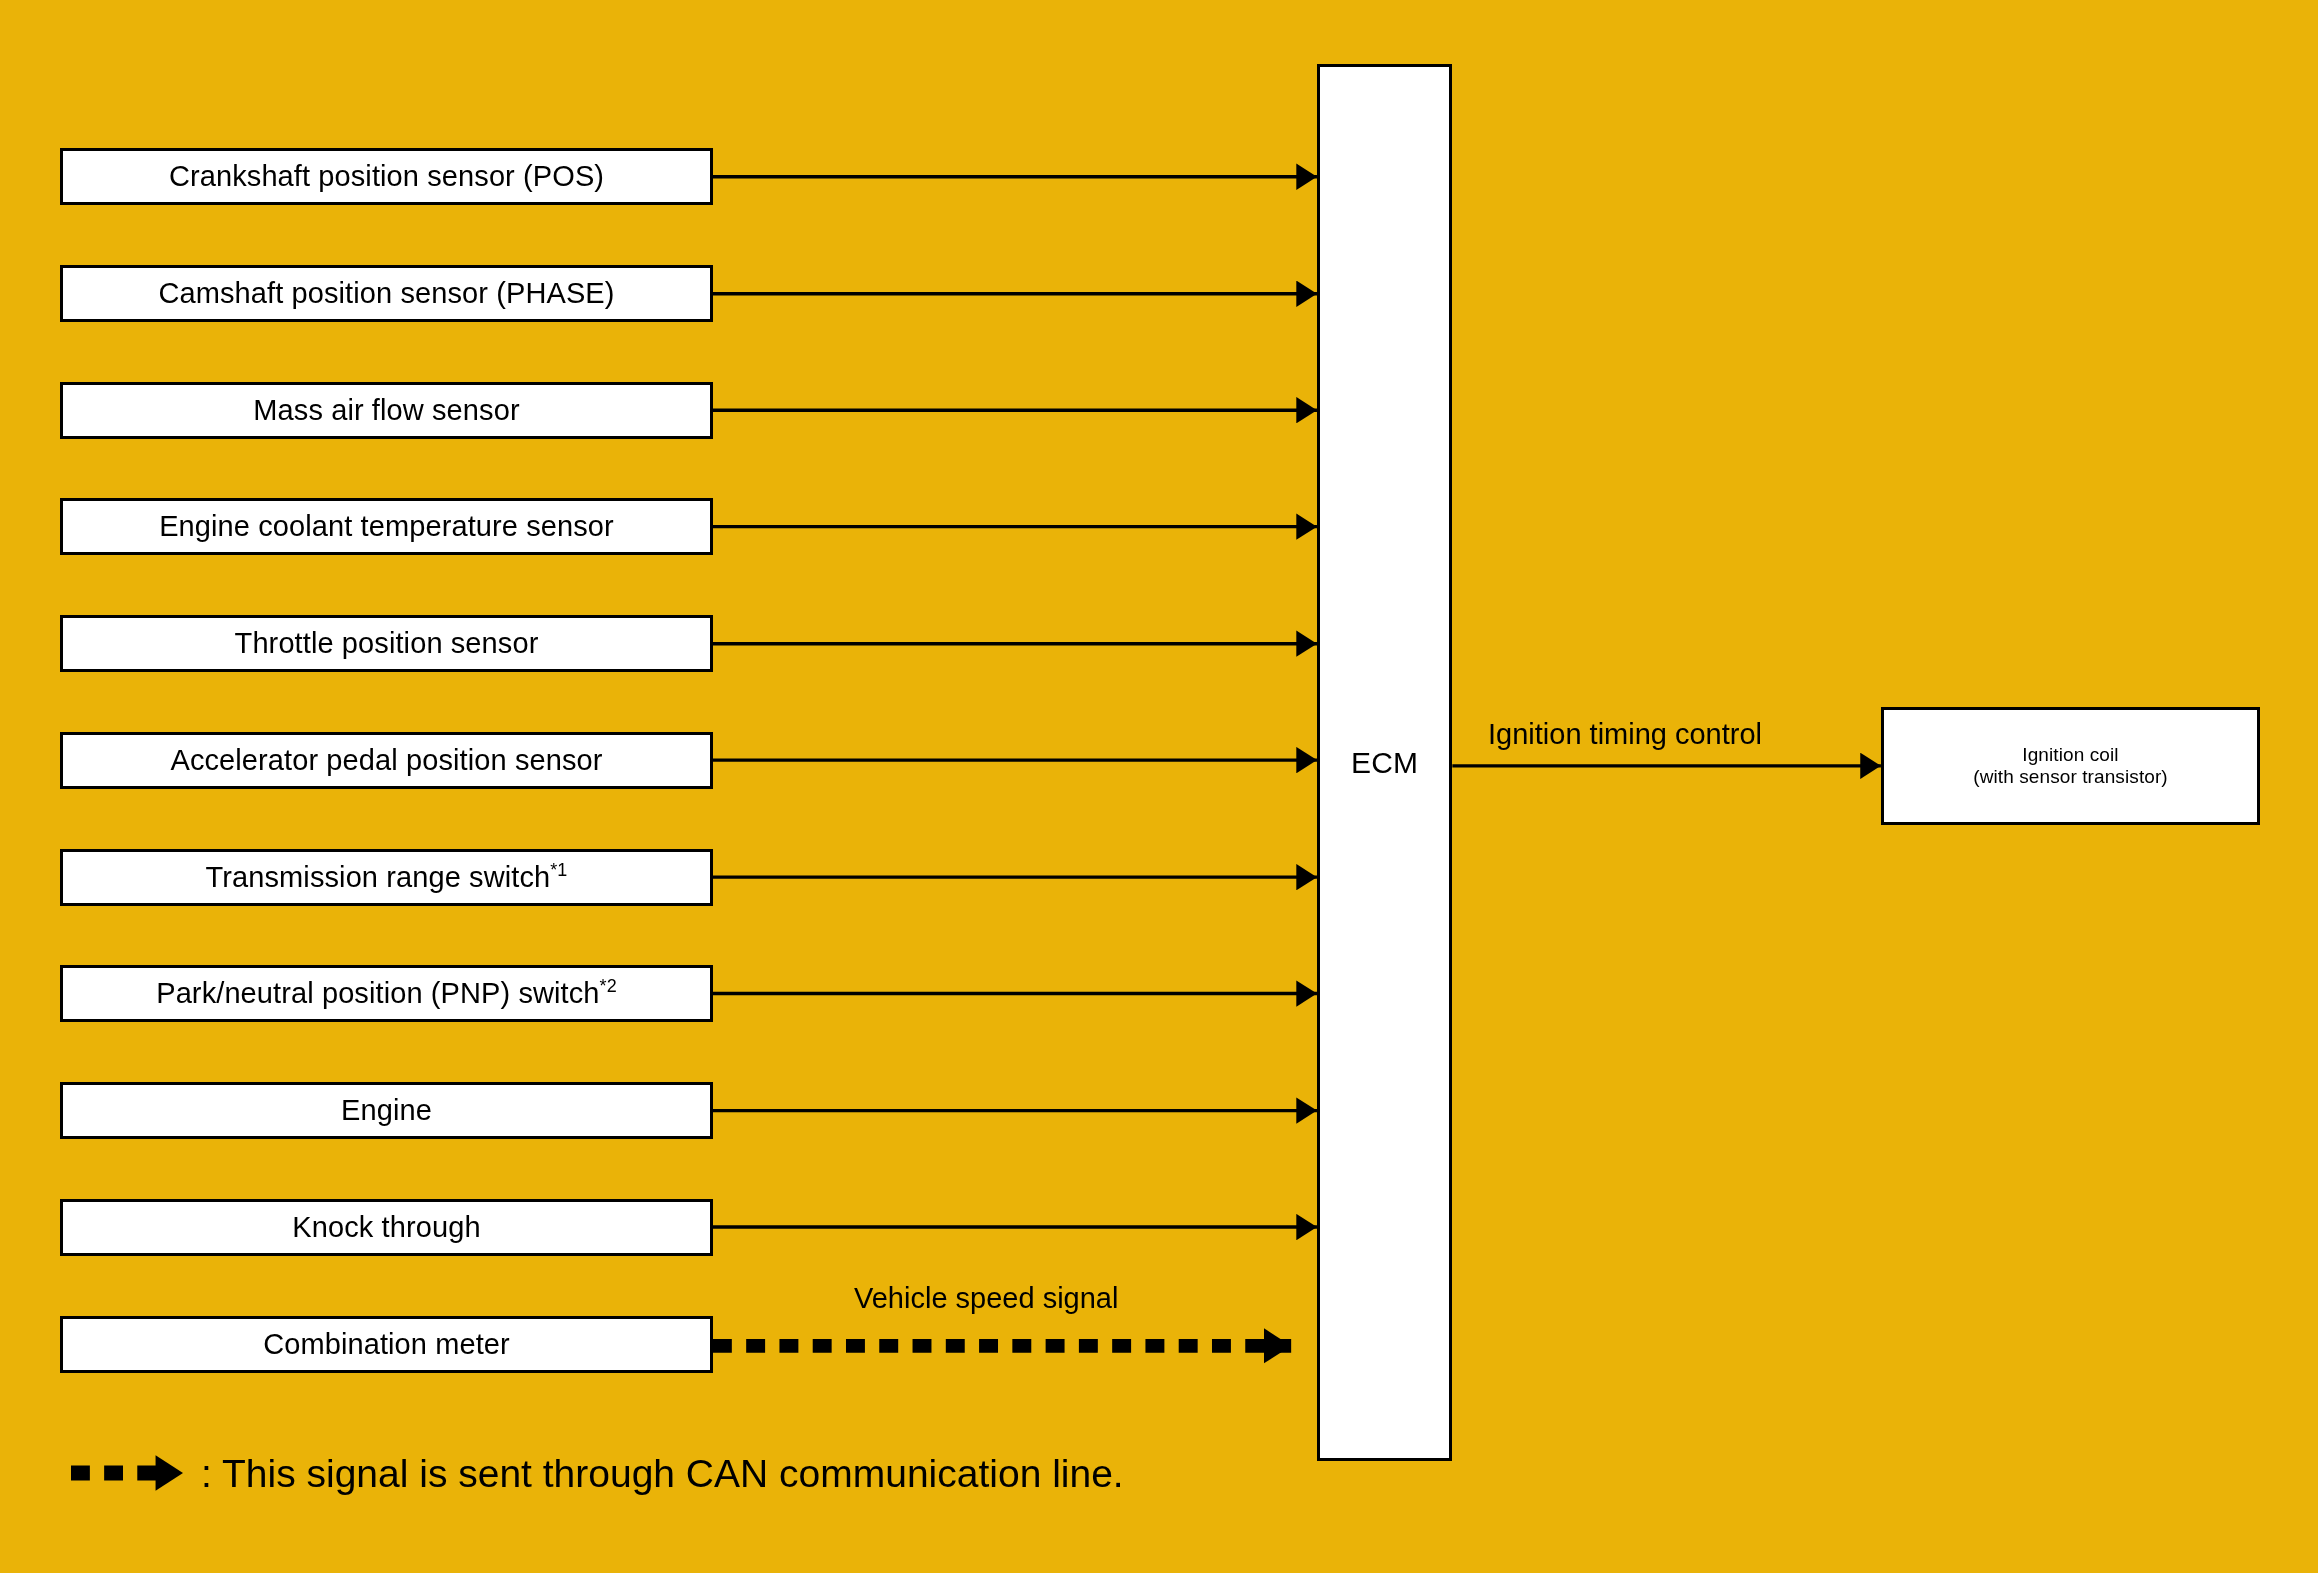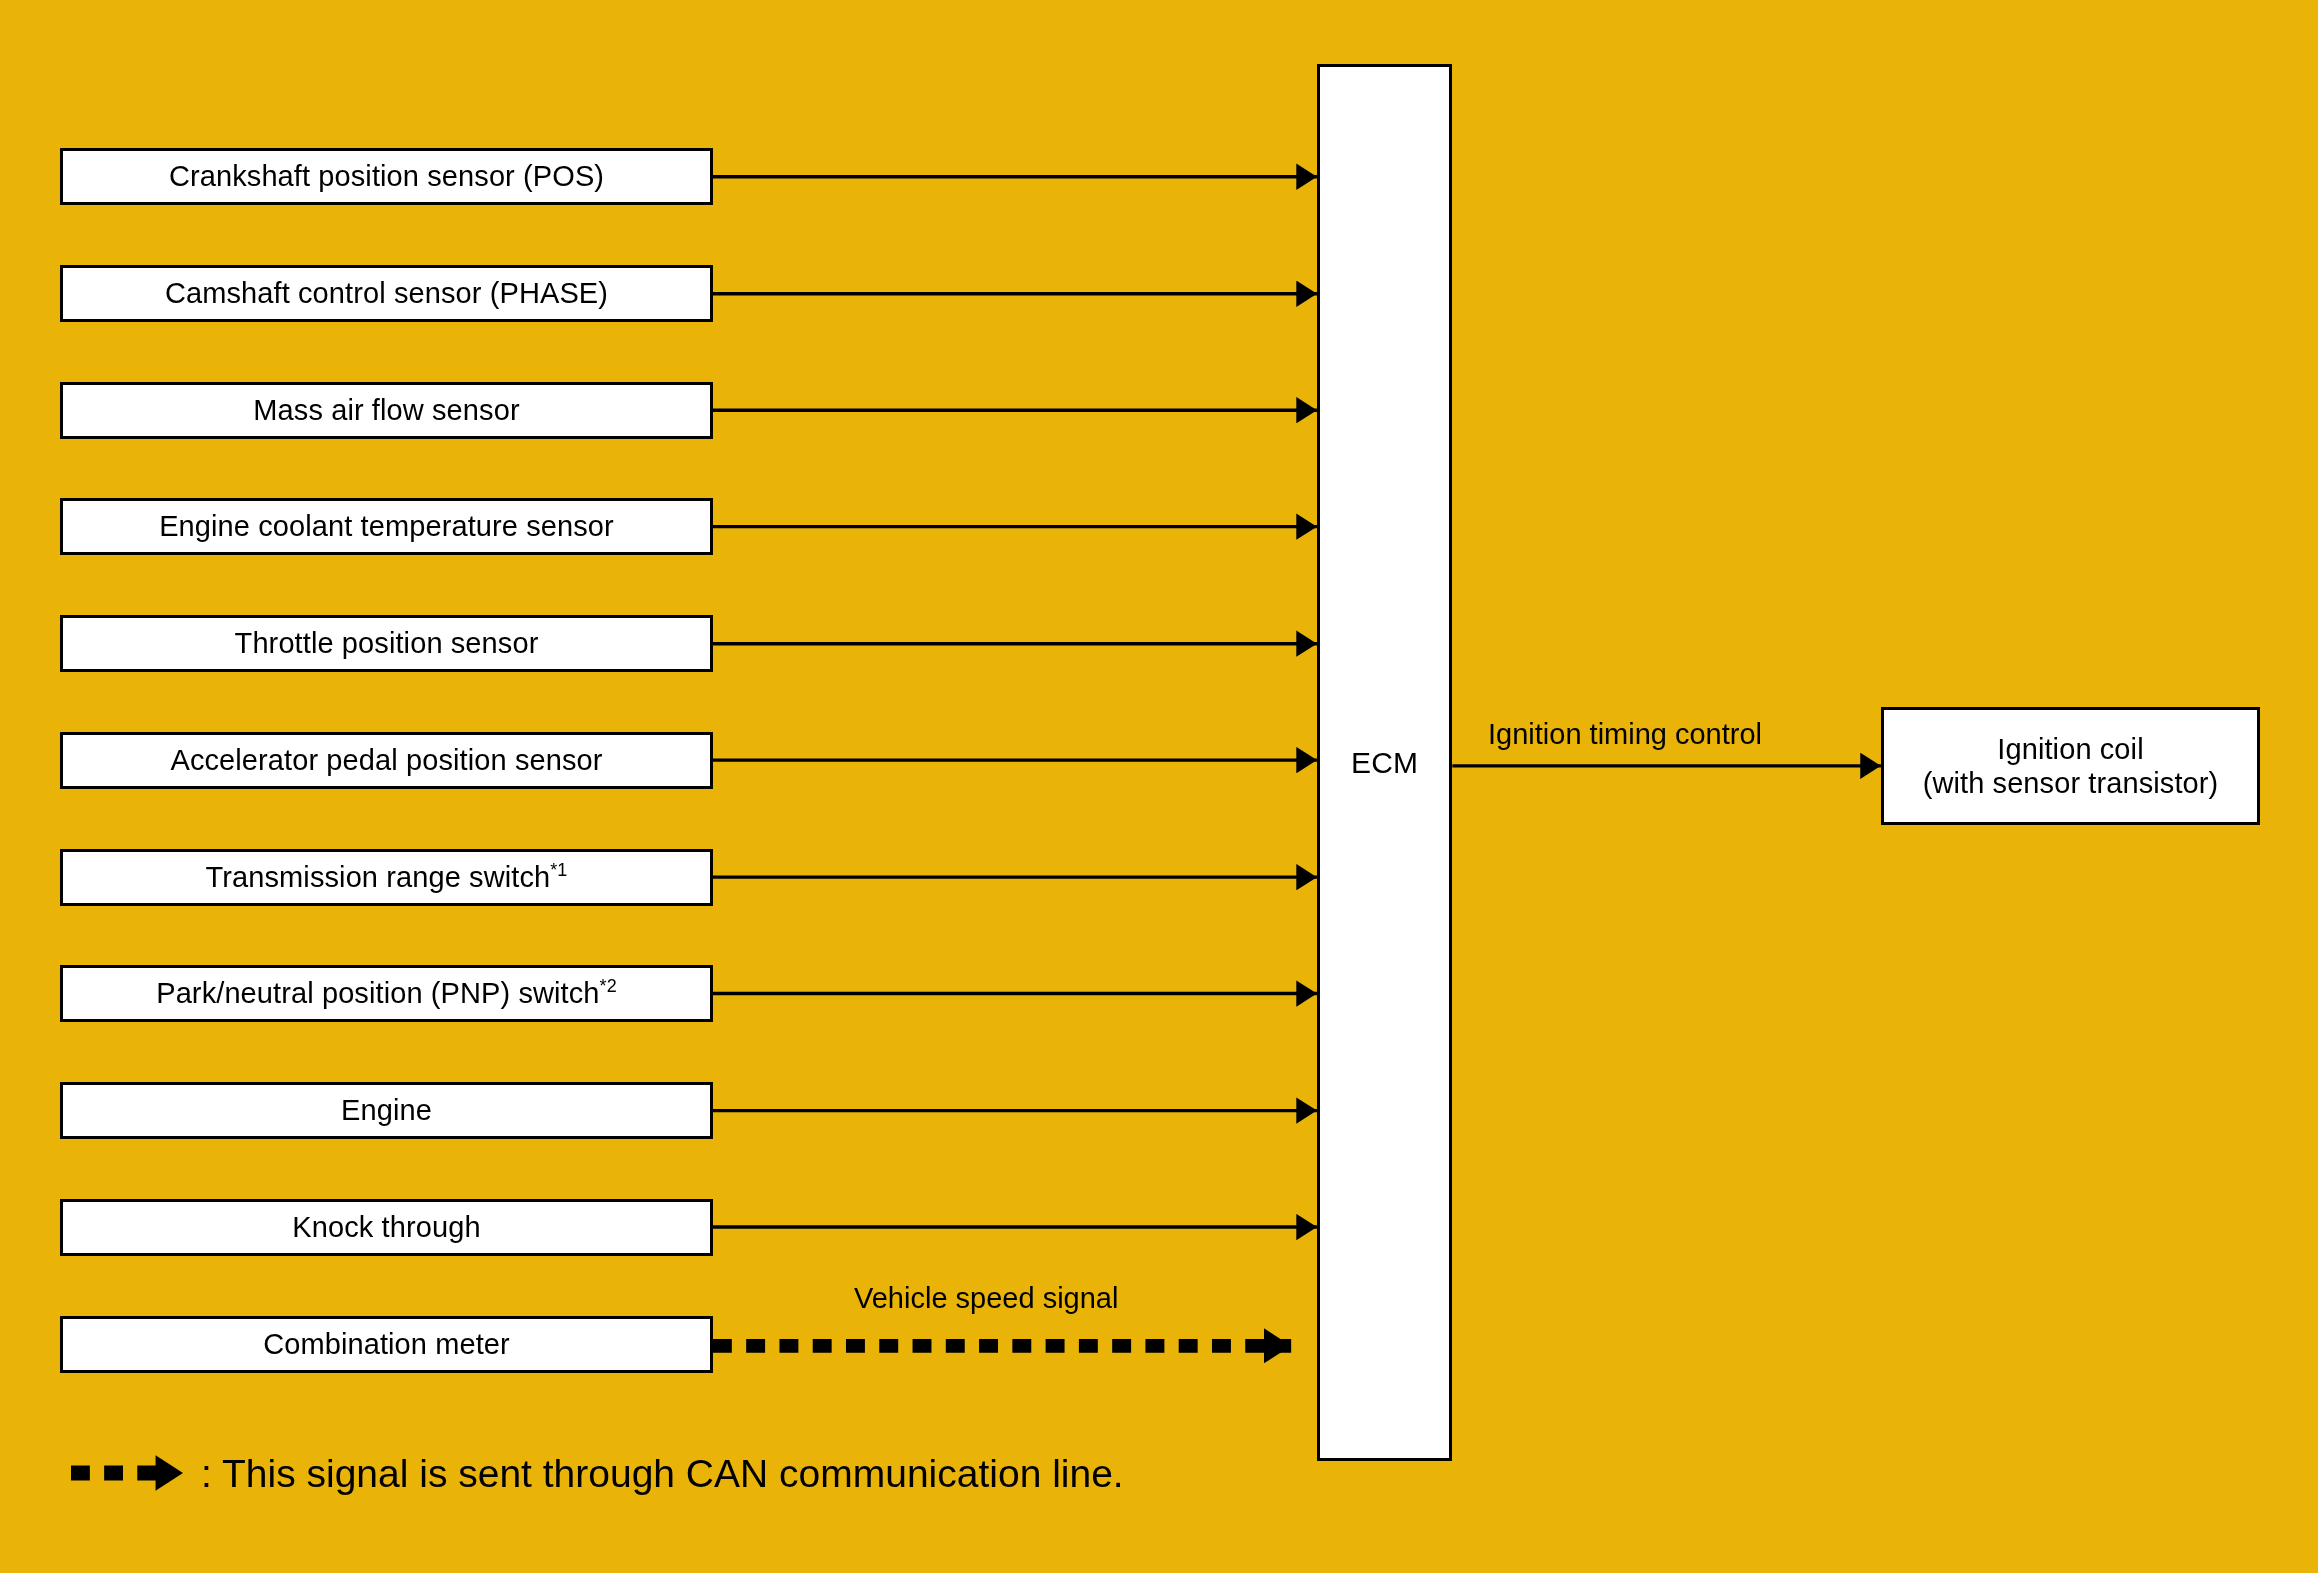--- a/index.html
+++ b/index.html
@@ -62,21 +62,21 @@
 
   
   #coil-box {
     left: 1881px;
     top: 707px;
     width: 379px;
     height: 118px;
   }
   #coil-box .node-label {
     white-space: normal;
-    font-size: 29px;
+    font-size: 19px;
   }
 
   
   #wires {
     position: absolute;
     left: 0;
     top: 0;
     width: 2319px;
     height: 1573px;
     pointer-events: none;
@@ -124,21 +124,21 @@
 </head>
 <body>
 
 <div id="canvas">
 
   <div class="node-box input-box" style="top:148px;">
     <span class="node-label">Crankshaft position sensor (POS)</span>
   </div>
 
   <div class="node-box input-box" style="top:265px;">
-    <span class="node-label">Camshaft control sensor (PHASE)</span>
+    <span class="node-label">Camshaft position sensor (PHASE)</span>
   </div>
 
   <div class="node-box input-box" style="top:498px;">
     <span class="node-label">Engine coolant temperature sensor</span>
   </div>
 
   <div class="node-box input-box" style="top:382px;">
     <span class="node-label">Mass air flow sensor</span>
   </div>
 

